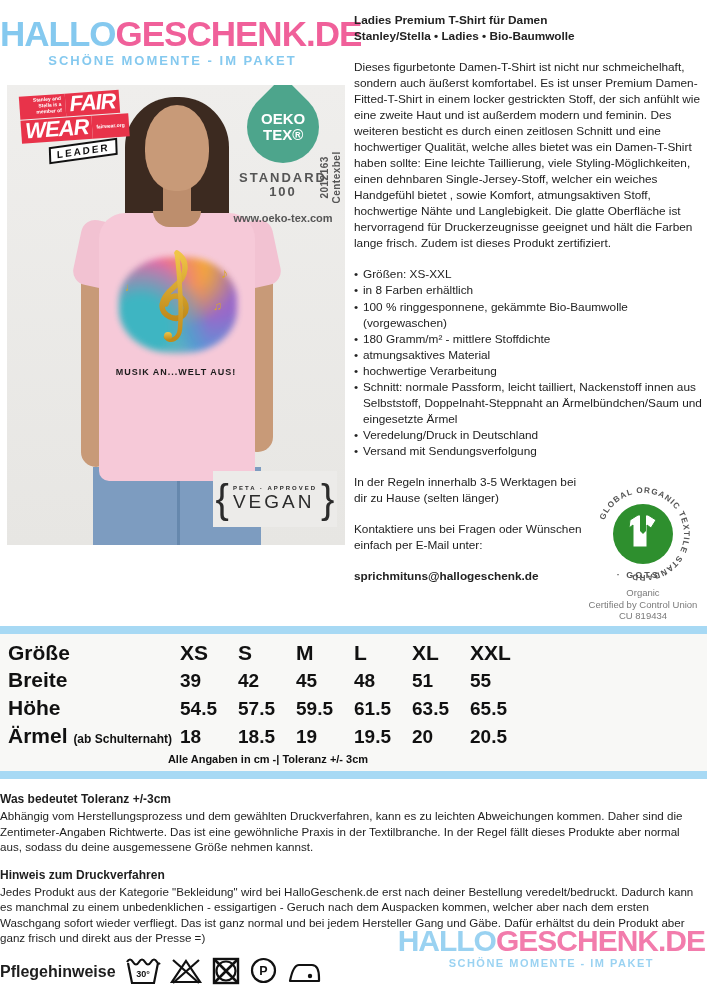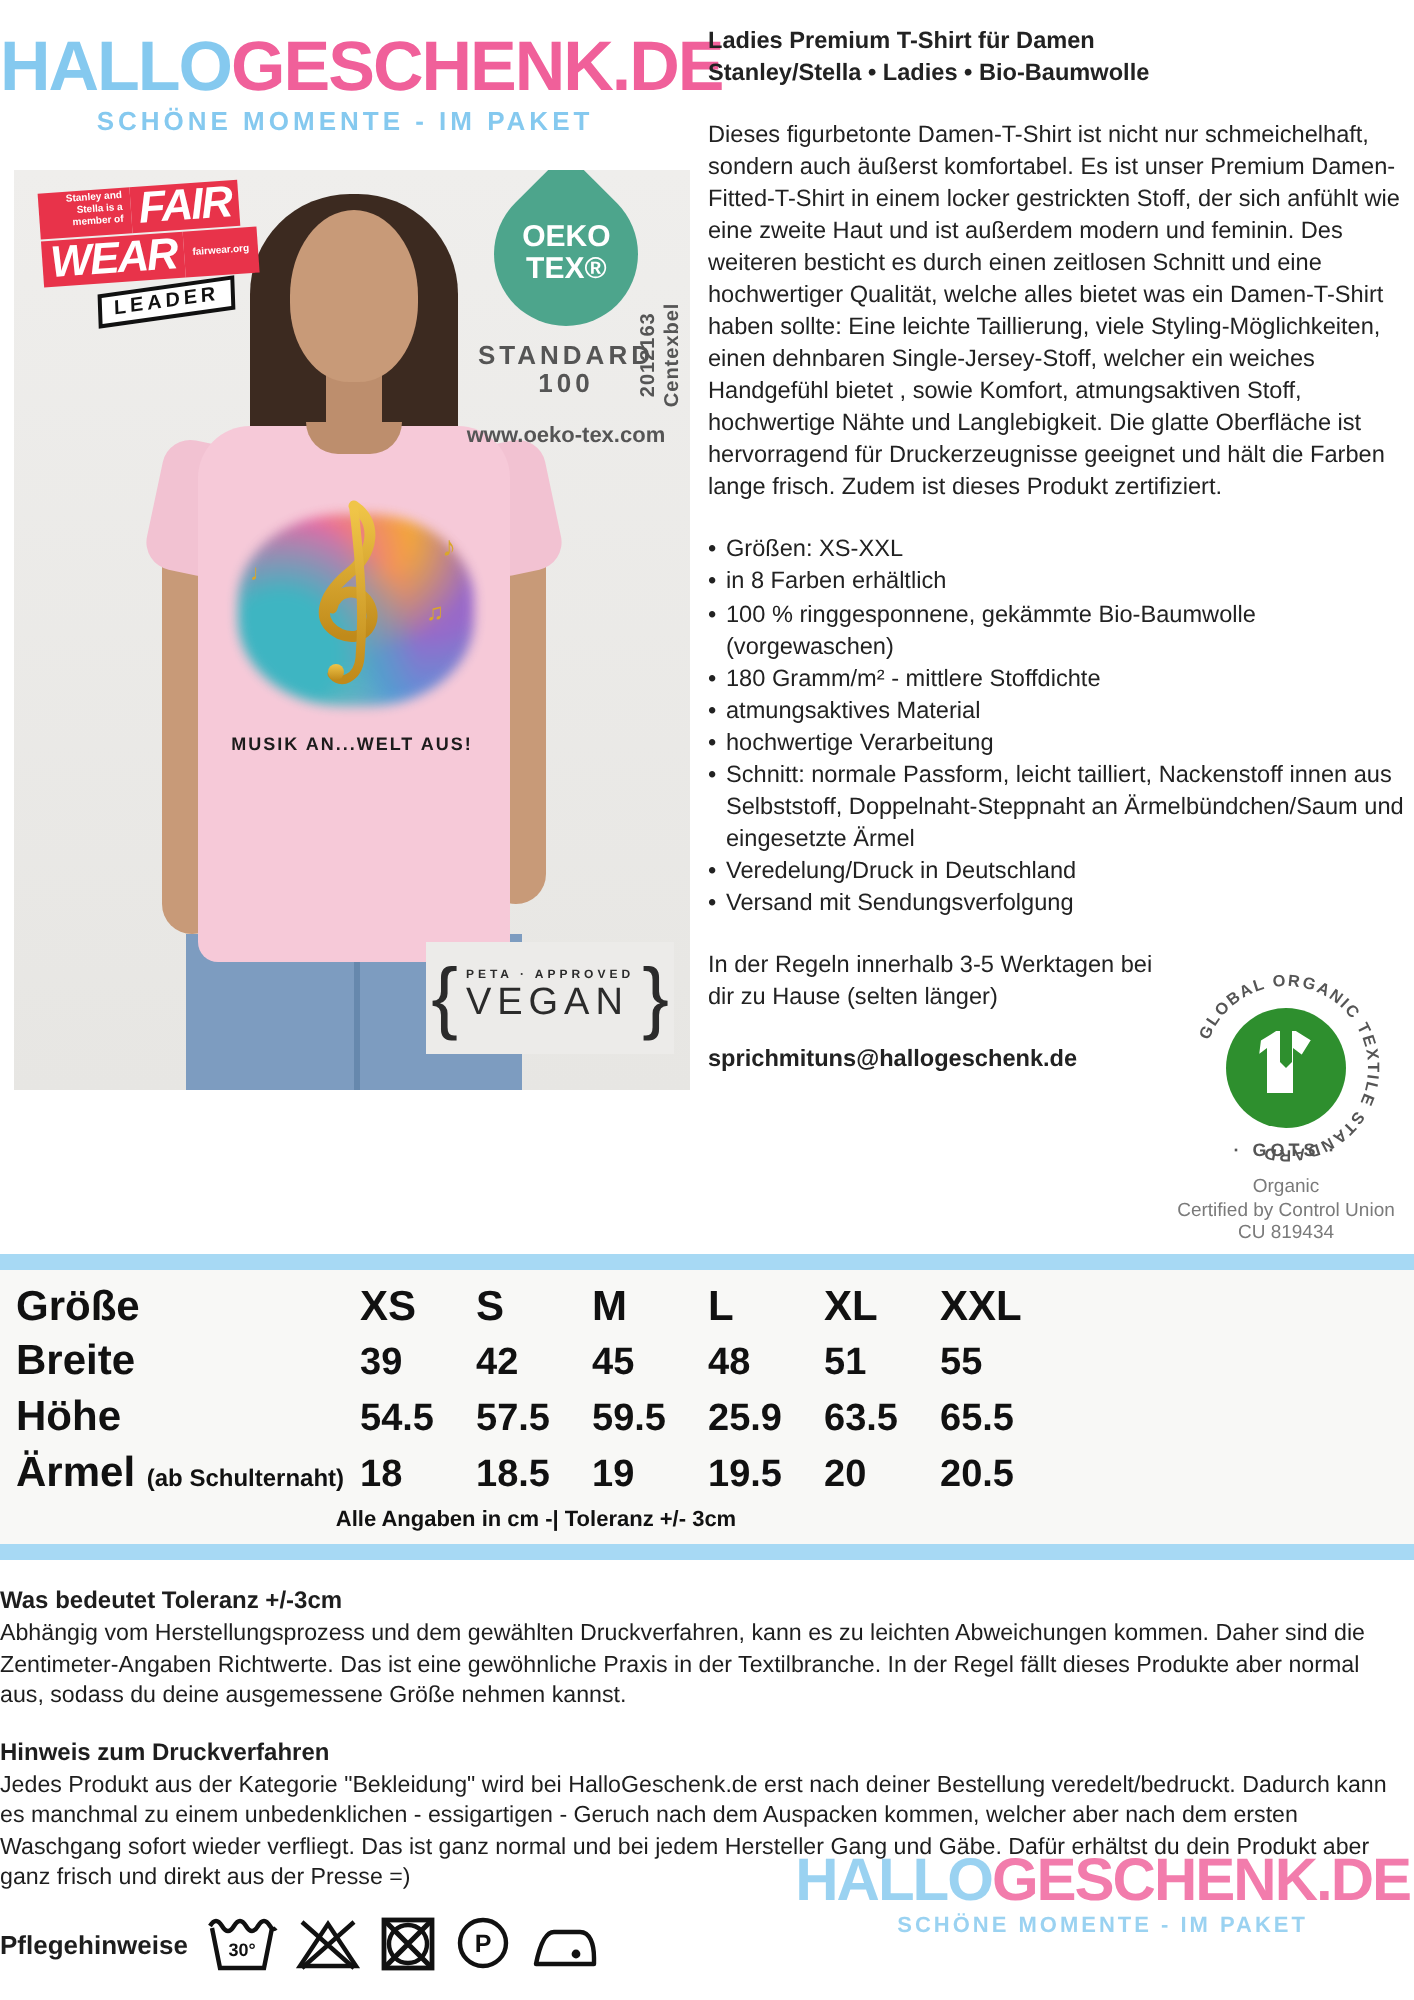--- a/index.html
+++ b/index.html
@@ -94,21 +94,21 @@
   .size-grid .lbl small { font-size:12px; font-weight:bold; }
   .size-grid .val { font-size:19px; font-weight:bold; color:#111; line-height:1.42; }
   .size-foot { width:520px; text-align:center; font-size:11px; font-weight:bold; color:#111; padding:2px 0 4px; }
 
   
   .content { padding:10px 8px 0 0; font-size:11.6px; line-height:1.34; color:#1e1e1e; }
   .content h3 { font-size:12px; font-weight:bold; margin-top:12px; }
   .content h3:first-child { margin-top:2px; }
   .content .sec-body { margin-top:1px; }
   .care-row { display:flex; align-items:center; gap:9px; margin:10px 0 8px; }
-  .care-row h3 { margin:0; font-size:13px; }
+  .care-row h3 { margin:0; font-size:16px; }
   .care-icons { display:flex; gap:8px; align-items:center; }
   .care-icons svg { display:block; }
 
   
   .watermark { position:absolute; right:2px; top:926px; text-align:center; opacity:.82; pointer-events:none; }
   .wm-line { font-size:30px; font-weight:bold; letter-spacing:-1px; line-height:1; }
   .wm-tag { font-size:11px; font-weight:bold; color:#85c9ef; letter-spacing:1.5px; margin-top:1px; }
 </style>
 </head>
 <body>
@@ -195,20 +195,21 @@
         <li>180 Gramm/m² - mittlere Stoffdichte</li>
         <li>atmungsaktives Material</li>
         <li>hochwertige Verarbeitung</li>
         <li>Schnitt: normale Passform, leicht tailliert, Nackenstoff innen aus Selbststoff, Doppelnaht-Steppnaht an Ärmelbündchen/Saum und eingesetzte Ärmel</li>
         <li>Veredelung/Druck in Deutschland</li>
         <li>Versand mit Sendungsverfolgung</li>
       </ul>
       <div class="delivery-wrap">
         <div class="delivery-text">
           <div>In der Regeln innerhalb 3-5 Werktagen bei dir zu Hause (selten länger)</div>
+          <div class="contact">Kontaktiere uns bei Fragen oder Wünschen einfach per E-Mail unter:</div>
           <a class="email" href="#">sprichmituns@hallogeschenk.de</a>
         </div>
         <div class="gots">
           <svg viewBox="0 0 100 100" width="100" height="100">
             <defs>
                 <path id="gotsArc" d="M50,50 m-41,0 a41,41 0 1,1 82,0 a41,41 0 1,1 -82,0"></path>
               </defs>
             <circle cx="50" cy="50" r="30" fill="#2e8f2e"></circle>
             <path d="M37 36 L45 31 L55 31 L63 36 L58 44 L54 41 L54 63 L40 63 L40 41 L36 44 Z" fill="#fff" stroke="#2e8f2e" stroke-width="1"></path>
             <path d="M47 31 L47 47 L50 50 L53 47 L53 31 Z" fill="#2e8f2e"></path>
@@ -242,21 +243,21 @@
       <div class="val">42</div>
       <div class="val">45</div>
       <div class="val">48</div>
       <div class="val">51</div>
       <div class="val">55</div>
 
       <div class="lbl">Höhe</div>
       <div class="val">54.5</div>
       <div class="val">57.5</div>
       <div class="val">59.5</div>
-      <div class="val">25.9</div>
+      <div class="val">61.5</div>
       <div class="val">63.5</div>
       <div class="val">65.5</div>
 
       <div class="lbl"><span>Ärmel</span> <small>(ab Schulternaht)</small></div>
       <div class="val">18</div>
       <div class="val">18.5</div>
       <div class="val">19</div>
       <div class="val">19.5</div>
       <div class="val">20</div>
       <div class="val">20.5</div>

